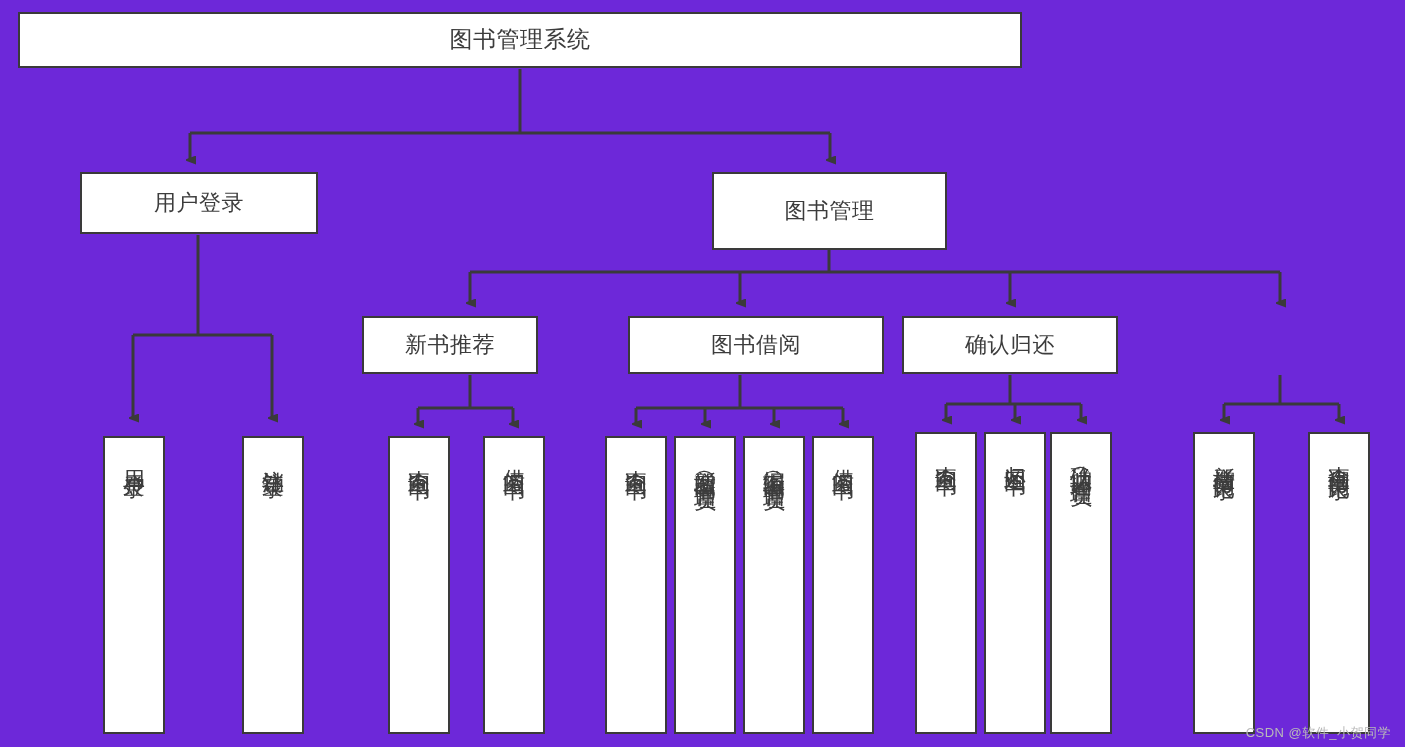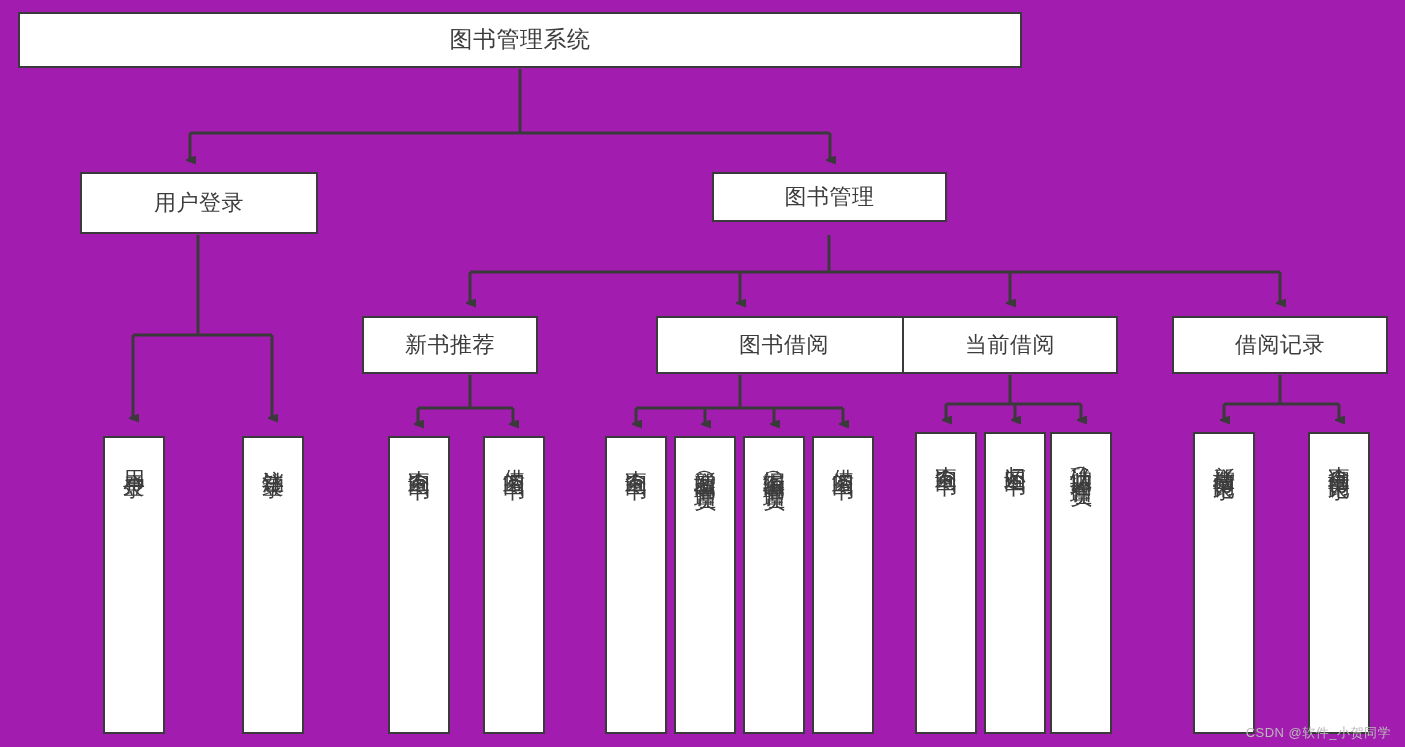--- a/index.html
+++ b/index.html
@@ -7,21 +7,21 @@
     padding: 0;
     background: #ffffff;
   }
   body {
     font-family: "Liberation Sans", "DejaVu Sans", sans-serif;
   }
   #canvas {
     position: relative;
     width: 1405px;
     height: 747px;
-    background: #a21caf;
+    background: #6d28d9;
     overflow: hidden;
   }
   #edges {
     position: absolute;
     left: 0;
     top: 0;
     width: 1405px;
     height: 747px;
   }
   .node {
@@ -124,39 +124,36 @@
   </svg>
 
   <div class="node horiz root" style="left:18px; top:12px; width:1004px; height:56px;">
     <span>图书管理系统</span>
   </div>
 
   <div class="node horiz" style="left:80px; top:172px; width:238px; height:62px;">
     <span>用户登录</span>
   </div>
 
-  <div class="node horiz" style="left:712px; top:172px; width:235px; height:50px;">
+  <div class="node horiz" style="left:712px; top:172px; width:235px; height:78px;">
     <span>图书管理</span>
   </div>
 
   <div class="node horiz" style="left:362px; top:316px; width:176px; height:58px;">
     <span>新书推荐</span>
   </div>
 
-  <div class="node horiz" style="left:656px; top:316px; width:256px; height:58px;">
+  <div class="node horiz" style="left:628px; top:316px; width:256px; height:58px;">
     <span>图书借阅</span>
   </div>
 
   <div class="node horiz" style="left:902px; top:316px; width:216px; height:58px;">
-    <span>当前借阅</span>
+    <span>确认归还</span>
   </div>
 
-  <div class="node horiz" style="left:1172px; top:316px; width:216px; height:58px;">
-    <span>借阅记录</span>
-  </div>
 
   <div class="node leaf" style="left:103px; top:436px; width:62px; height:298px;">
     <span class="vtext">用户登录</span>
   </div>
   <div class="node leaf" style="left:242px; top:436px; width:62px; height:298px;">
     <span class="vtext">注销登录</span>
   </div>
 
   <div class="node leaf" style="left:388px; top:436px; width:62px; height:298px;">
     <span class="vtext">查询图书</span>

